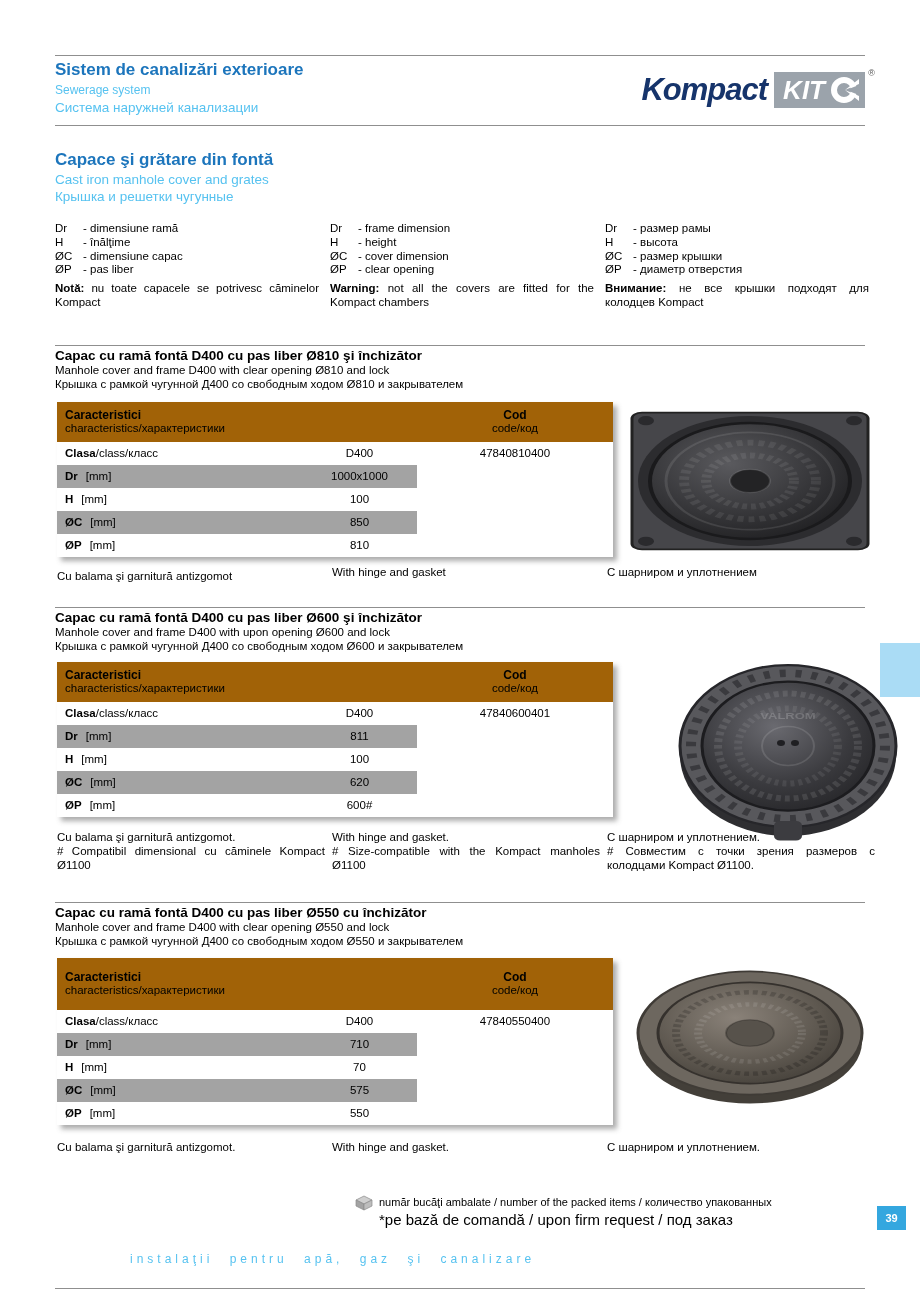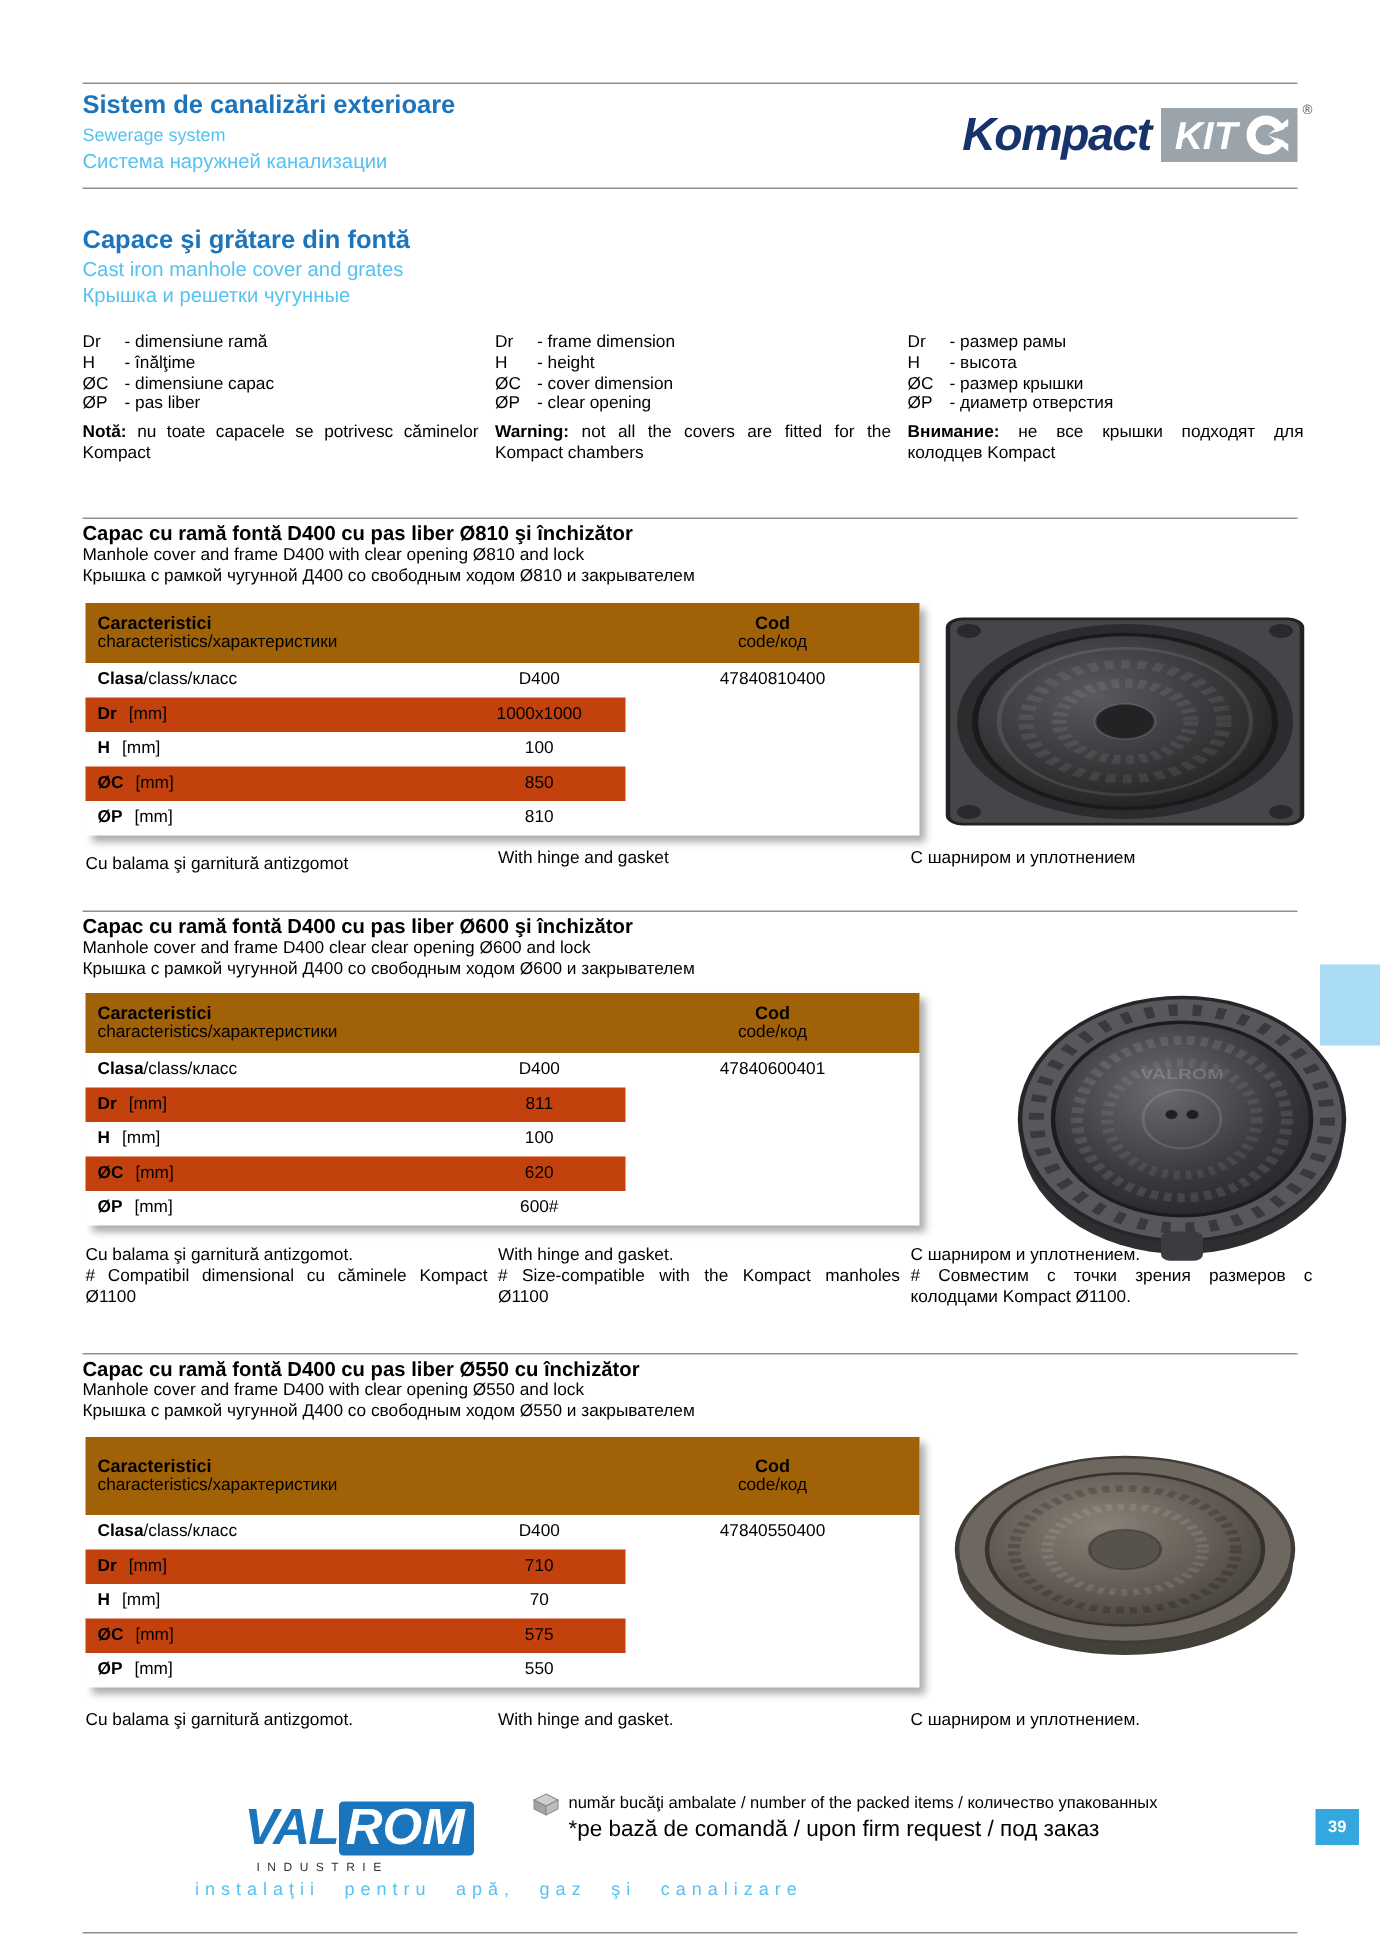--- a/index.html
+++ b/index.html
@@ -42,21 +42,21 @@
   .spec-table.tall .t-head{height:52px;}
   .t-head-left{width:360px;box-sizing:border-box;padding:6px 0 0 8px;}
   .t-head-right{width:196px;box-sizing:border-box;padding-top:6px;text-align:center;}
   .spec-table.tall .t-head-left,.spec-table.tall .t-head-right{padding-top:12px;}
   .t-head-title{font-weight:bold;font-size:12px;}
   .t-head-sub{font-size:11.5px;}
   .t-row{display:flex;height:23px;}
   .t-label{width:245px;box-sizing:border-box;padding-left:8px;height:23px;line-height:23px;}
   .t-value{width:115px;text-align:center;height:23px;line-height:23px;}
   .t-code{width:196px;text-align:center;height:23px;line-height:23px;}
-  .t-row.blue .t-label,.t-row.blue .t-value{background:#c2410c;}
+  .t-row.blue .t-label,.t-row.blue .t-value{background:#a3a3a3;}
   .t-label b{font-weight:bold;}
   .lr{margin-left:8px;}
   .lr0{margin-left:0;}
 
   .note-col{position:absolute;width:268px;font-size:11.5px;line-height:14px;}
   .n1{left:57px;} .n2{left:332px;} .n3{left:607px;}
   .note-col.just{text-align:justify;}
 
   .photo{position:absolute;}
 
@@ -244,21 +244,21 @@
     </div>
     <div class="note-col n3" style="top:217px">
       <div>С шарниром и уплотнением</div>
     </div>
   </div>
 
   <div class="rule" style="top:607px"></div>
 
   <div class="prod" style="top:610px">
     <div class="p-title">Capac cu ramă fontă D400 cu pas liber Ø600 şi închizător</div>
-    <div class="p-sub1">Manhole cover and frame D400 clear clear opening Ø600 and lock</div>
+    <div class="p-sub1">Manhole cover and frame D400 with upon opening Ø600 and lock</div>
     <div class="p-sub2">Крышка с рамкой чугунной Д400 со свободным ходом Ø600 и закрывателем</div>
 
     <div class="spec-table" style="top:52px">
       <div class="t-head">
         <div class="t-head-left">
           <div class="t-head-title">Caracteristici</div>
           <div class="t-head-sub">characteristics/характеристики</div>
         </div>
         <div class="t-head-right">
           <div class="t-head-title">Cod</div>
@@ -402,27 +402,20 @@
       <div>Cu balama şi garnitură antizgomot.</div>
     </div>
     <div class="note-col n2" style="top:235px">
       <div>With hinge and gasket.</div>
     </div>
     <div class="note-col n3" style="top:235px">
       <div>С шарниром и уплотнением.</div>
     </div>
   </div>
 
-  <div class="valrom-logo">
-    <div class="valrom-row">
-      <span class="v-val">VAL</span>
-      <span class="v-rom">ROM</span>
-    </div>
-    <div class="v-ind">INDUSTRIE</div>
-  </div>
   <div class="tagline">instalaţii pentru apă, gaz şi canalizare</div>
 
   <div class="pack-icon">
     <svg width="18" height="16" viewBox="0 0 18 16">
       <polygon points="9,1 17,5 9,9 1,5" fill="#cfcfcf" stroke="#8a8a8a" stroke-width="0.7"></polygon>
       <polygon points="1,5 9,9 9,15 1,11" fill="#a3a3a3" stroke="#8a8a8a" stroke-width="0.7"></polygon>
       <polygon points="17,5 9,9 9,15 17,11" fill="#bdbdbd" stroke="#8a8a8a" stroke-width="0.7"></polygon>
     </svg>
   </div>
   <div class="f-note1">număr bucăţi ambalate / number of the packed items / количество упакованных</div>

